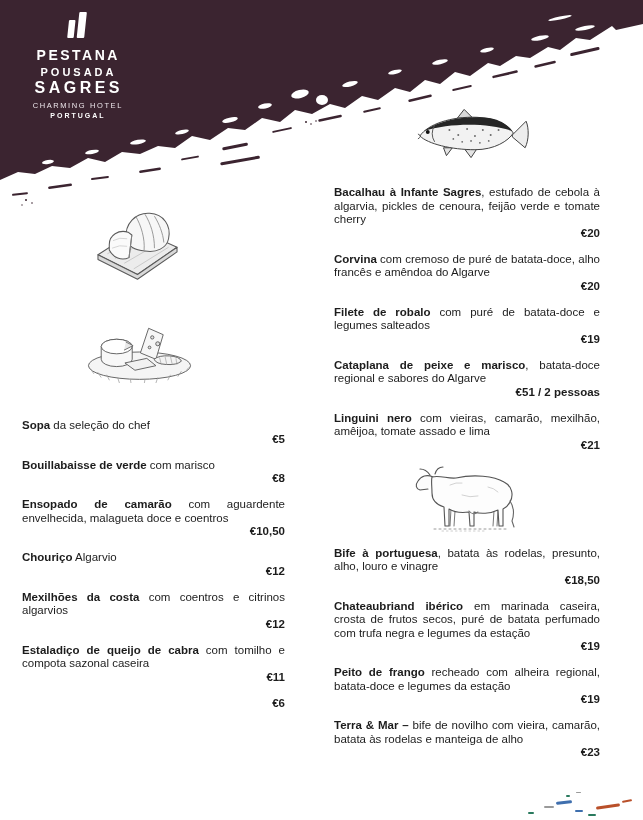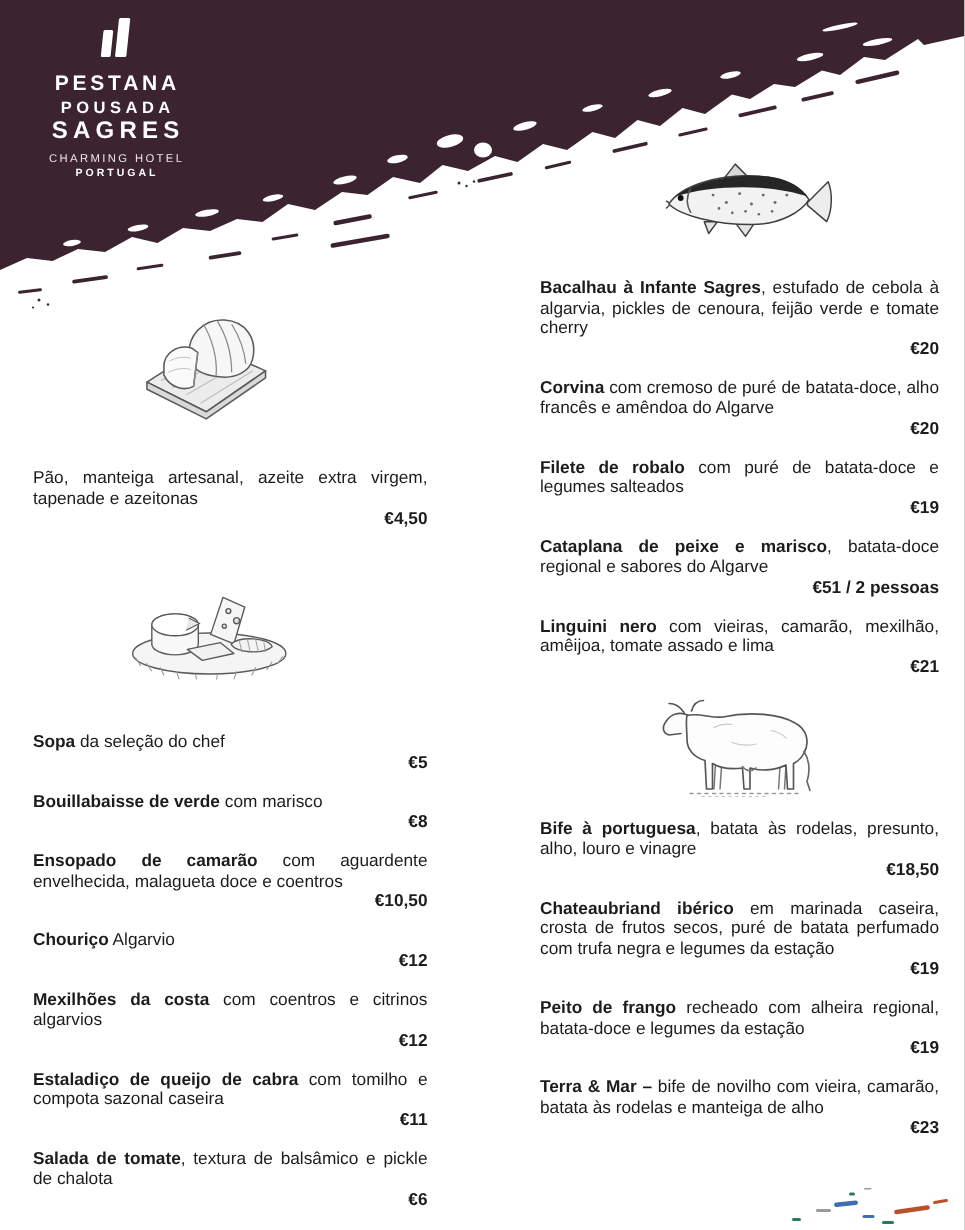--- a/index.html
+++ b/index.html
@@ -13,21 +13,21 @@
   .banner{position:absolute;top:0;left:0;width:643px;height:235px;}
   .logo{position:absolute;top:11px;left:18px;width:118px;text-align:center;color:#fff;z-index:3;}
   .logo-icon{display:block;margin:0 auto 4px auto;}
   .brand-name{font-size:14px;font-weight:bold;letter-spacing:2.5px;text-indent:2.5px;}
   .brand-sub1{font-size:11px;font-weight:bold;letter-spacing:3px;text-indent:3px;margin-top:3px;}
   .brand-sub2{font-size:16px;font-weight:bold;letter-spacing:3.5px;text-indent:3.5px;margin-top:1px;}
   .brand-sub3{font-size:7.5px;letter-spacing:1.6px;text-indent:1.6px;margin-top:4px;color:#ece5ea;text-align:center;}
   .brand-sub4{font-size:7px;font-weight:bold;letter-spacing:2px;text-indent:2px;margin-top:2px;}
   
   .col-left{position:absolute;left:22px;top:203px;width:263px;}
-  .col-right{position:absolute;left:360px;top:108px;width:266px;}
+  .col-right{position:absolute;left:334px;top:108px;width:266px;}
   .menu-item{margin:0 0 13px 0;}
   .menu-item p{margin:0;}
   .desc{font-size:11.5px;line-height:13.5px;text-align:justify;}
   .b{font-weight:bold;}
   .price{font-size:11.5px;line-height:13px;text-align:right;font-weight:bold;margin-top:2px;}
   .price .suffix{font-weight:bold;text-align:center;}
   .illu{display:block;}
   .illu-bread{margin:0 0 30px 68px;}
   .illu-cheese{margin:38px 0 36px 60px;}
   .illu-fish{margin:0 0 26px 80px;}
@@ -113,24 +113,20 @@
         <polygon points="8,55 8,60 50,81 92,52 92,47 50,76" fill="#d9d9d9"></polygon>
         <path d="M18,54 L55,33 M26,59 L64,37 M36,64 L74,42 M46,70 L83,47" stroke="#bdbdbd" stroke-width="0.8" fill="none"></path>
         <path d="M38,38 C36,22 48,10 63,11 C78,12 86,24 83,38 C81,48 70,53 58,51 C47,50 40,46 38,38 Z" fill="#f7f7f7"></path>
         <path d="M48,14 C54,24 58,38 57,50 M58,12 C64,22 68,34 68,48 M68,14 C73,22 77,32 78,42" stroke="#8a8a8a" stroke-width="0.9" fill="none"></path>
         <path d="M20,44 C20,34 30,28 40,31 L44,34 L41,58 C33,62 24,58 20,50 Z" fill="#fafafa"></path>
         <path d="M44,34 L41,58" stroke="#8a8a8a" stroke-width="0.9"></path>
         <path d="M24,40 Q31,36 39,38 M23,48 Q31,44 39,46" stroke="#c2c2c2" stroke-width="0.7" fill="none"></path>
       </g>
     </svg>
 
-    <div class="menu-item">
-      <p class="desc"><span class="b"></span><span>Pão, manteiga artesanal, azeite extra virgem, tapenade e azeitonas</span></p>
-      <p class="price"><span>€4,50</span></p>
-    </div>
 
     <svg class="illu illu-cheese" width="115" height="62" viewBox="0 0 124 68">
       <g stroke="#5a5a5a" stroke-width="1" fill="#fafafa" stroke-linejoin="round">
         <ellipse cx="62" cy="49" rx="56" ry="15" fill="#f5f5f5"></ellipse>
         <path d="M8,52 l4,6 M16,56 l4,6 M26,59 l3,6 M38,62 l2,6 M52,64 l1,6 M68,64 l-1,6 M82,62 l-2,6 M96,59 l-3,6 M108,55 l-4,6 M116,51 l-4,5" stroke="#9a9a9a" stroke-width="0.8"></path>
         <path d="M20,28 a17,8 0 1,1 34,0 l0,14 a17,8 0 0,1 -34,0 Z" fill="#f8f8f8"></path>
         <ellipse cx="37" cy="28" rx="17" ry="8" fill="#ffffff"></ellipse>
         <path d="M47,23 l8,4 -10,5" fill="#e8e8e8" stroke-width="0.9"></path>
         <polygon points="72,8 88,15 80,42 63,35" fill="#f6f6f6"></polygon>
         <circle cx="76" cy="18" r="1.8" fill="#e2e2e2"></circle>
@@ -166,21 +162,20 @@
       <p class="desc"><span class="b">Mexilhões da costa</span><span> com coentros e citrinos algarvios</span></p>
       <p class="price"><span>€12</span></p>
     </div>
 
     <div class="menu-item">
       <p class="desc"><span class="b">Estaladiço de queijo de cabra</span><span> com tomilho e compota sazonal caseira</span></p>
       <p class="price"><span>€11</span></p>
     </div>
 
     <div class="menu-item">
-      <p class="desc"><span class="b">Salada de tomate</span><span>, textura de balsâmico e pickle de chalota</span></p>
       <p class="price"><span>€6</span></p>
     </div>
 
   </div>
 
   <div class="col-right">
 
     <svg class="illu illu-fish" width="118" height="52" viewBox="0 0 120 52">
       <g stroke="#3f3f3f" stroke-width="1" stroke-linejoin="round">
         <path d="M100,27 L114,13 C117,20 117,32 113,40 L100,29 Z" fill="#ededed"></path>

